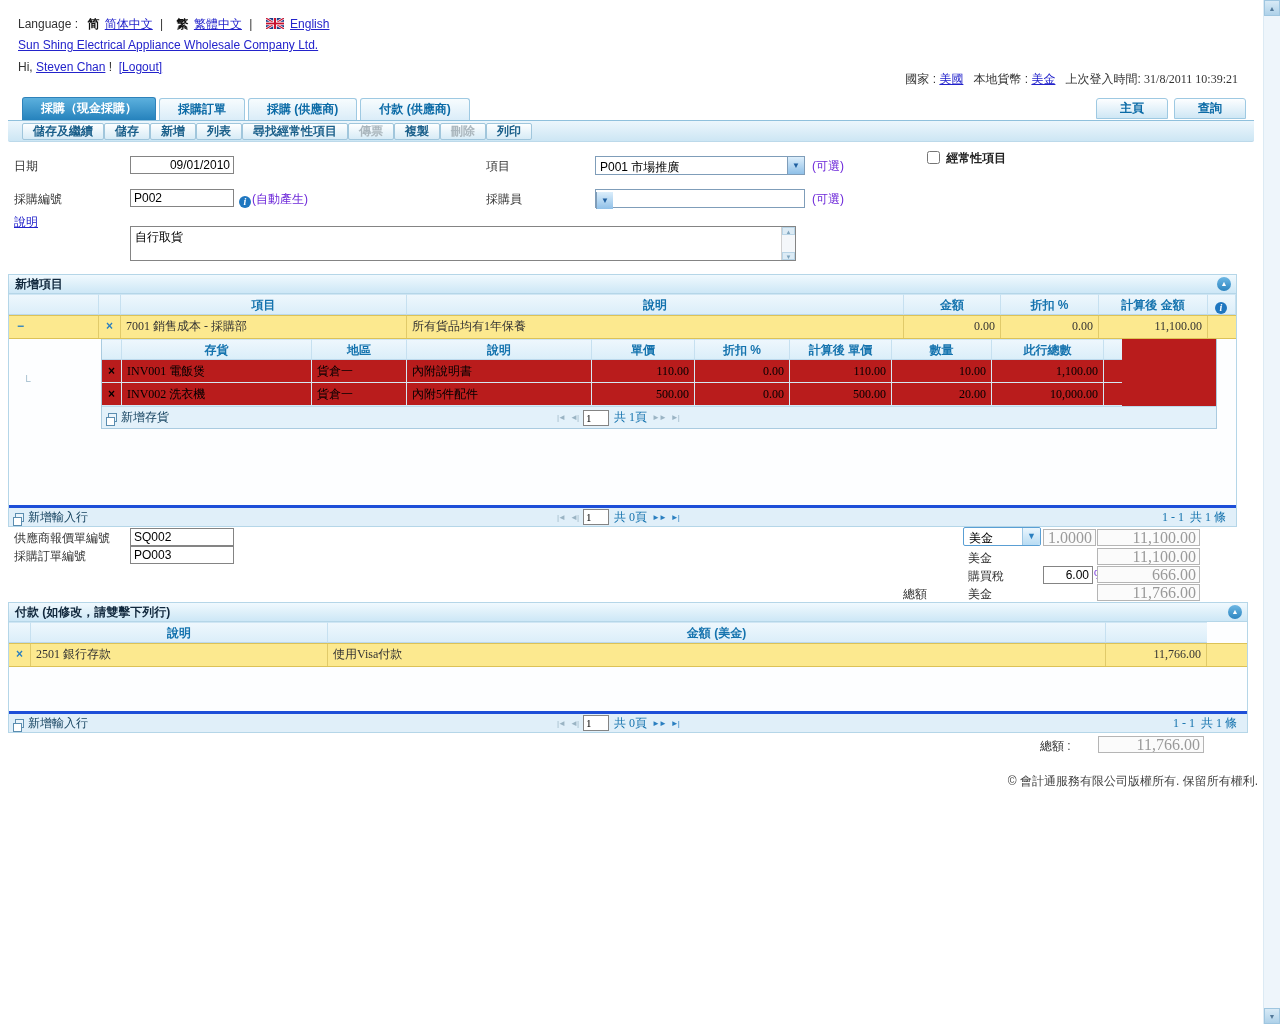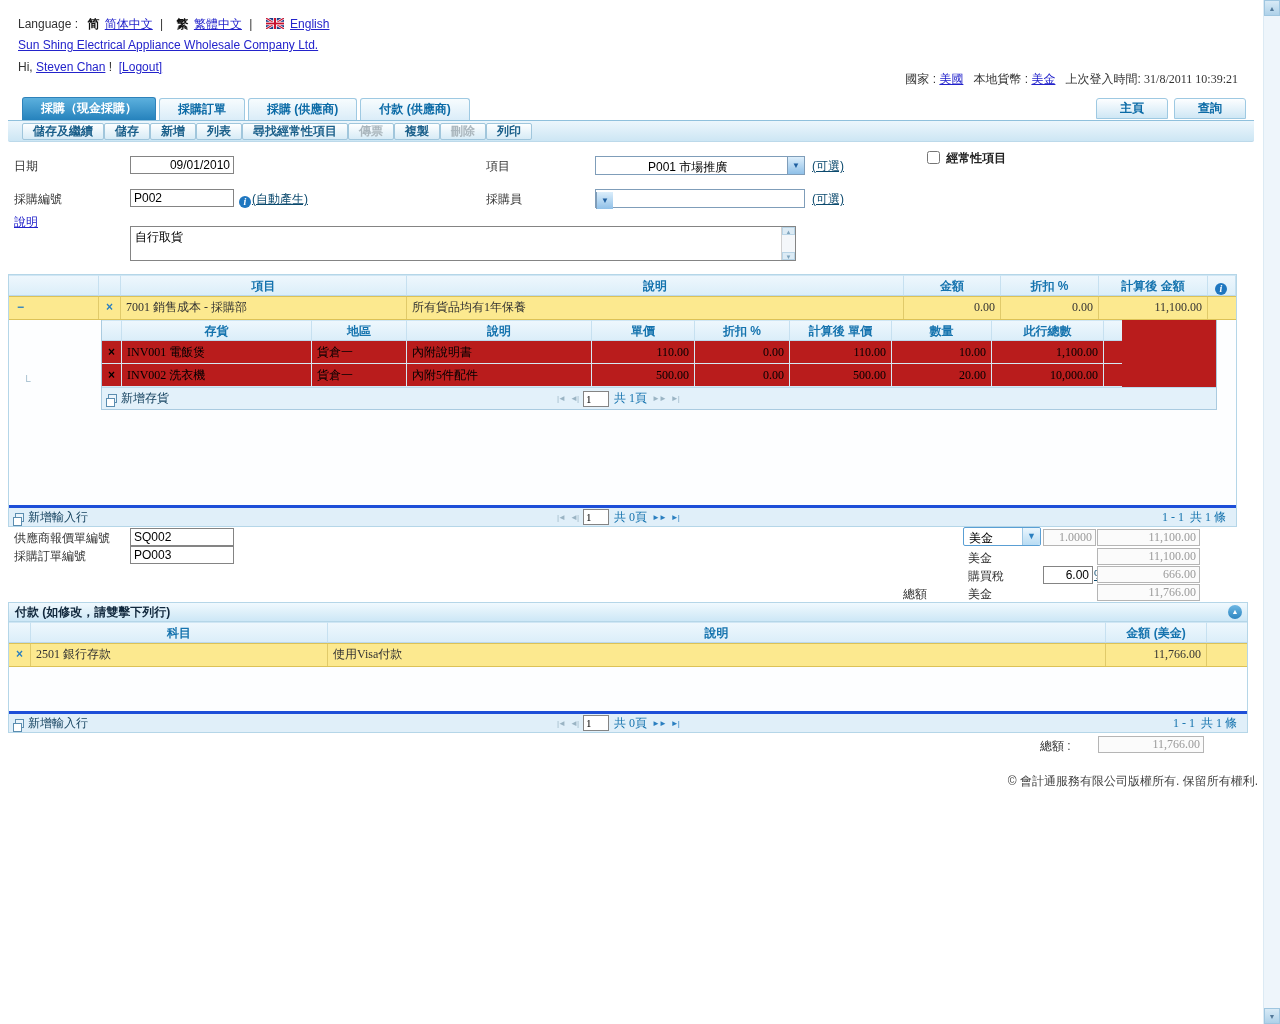--- a/index.html
+++ b/index.html
@@ -49,21 +49,21 @@
     background:linear-gradient(#feffff,#d7ebf6); border:1px solid #a0c6dc; border-radius:2px; cursor:pointer; white-space:nowrap;
   }
   .tbtn.disabled { color:#aab6bd; cursor:default; }
 
   
   .lbl { color:#333; }
   .inp {
     height:18px; border:1px solid #848484; background:#fff; font-size:12px; padding:0 3px;
     font-family:"Liberation Sans",sans-serif; color:#000;
   }
-  .hint { color:#0c4a6e;text-decoration:underline; }
+  .hint { color:#6d28d9; }
   .info-ic {
     display:inline-block; width:12px; height:12px; border-radius:50%; background:#1f77c0; color:#fff;
     font-family:"Liberation Serif",serif; font-weight:bold; font-style:italic; font-size:10px;
     text-align:center; line-height:12px; vertical-align:-2px; margin-right:1px;
   }
   .ddl { height:19px; border:1px solid #7f9db9; background:#fff; display:flex; cursor:pointer; }
   .ddl-val { flex:1; padding:2px 4px 0 4px; white-space:nowrap; overflow:hidden; color:#000; }
   .ddl-btn {
     width:17px; background:linear-gradient(#dceefb,#8fc0e8); border-left:1px solid #7f9db9;
     color:#1f5fa0; font-size:8px; text-align:center; line-height:17px;
@@ -117,21 +117,21 @@
   .pager { display:flex; align-items:center; gap:5px; }
   .pg { font-size:8px; color:#9ab4c4; cursor:pointer; letter-spacing:-1px; }
   .pg.en { color:#2a7fc0; }
   .pg-input { width:26px; height:16px; border:1px solid #848484; font-size:11px; padding:0 2px; font-family:"Liberation Serif",serif; }
   .pg-total { color:#1573ae; white-space:nowrap; }
   .count { position:absolute; right:10px; color:#1573ae; white-space:nowrap; }
 
   
   .dis-inp {
     height:17px; border:1px solid #b5b5b5; background:#fbfbfb; color:#9a9a9a; text-align:right;
-    padding:0 3px; font-family:"Liberation Serif",serif; font-size:12px;
+    padding:0 3px; font-family:"Liberation Serif",serif; font-size:16px;
   }
   .sel-cur { height:19px; width:78px; border:1px solid #5a9fd4; border-radius:2px; background:#fff; display:flex; cursor:pointer; }
   .sel-cur .v { flex:1; padding:2px 0 0 5px; color:#000; }
   .sel-cur .b { width:18px; background:linear-gradient(#eaf5fd,#b8dcf3); color:#2a7fc0; font-size:9px; text-align:center; line-height:17px; border-left:1px solid #9cc6e4; border-radius:0 2px 2px 0; }
 
   .footer { top:773px; right:22px; color:#444; }
 
   
   .vscroll { top:0; right:0; width:17px; height:1024px; background:#eef5fb; border-left:1px solid #dceaf4; }
   .vs-btn { position:absolute; left:0; width:16px; height:16px; background:linear-gradient(#d8eaf6,#aed1e9); border:1px solid #9fc6e0; color:#53799a; font-size:7px; text-align:center; line-height:15px; }
@@ -199,21 +199,21 @@
   <button class="tbtn disabled">傳票</button>
   <button class="tbtn">複製</button>
   <button class="tbtn disabled">刪除</button>
   <button class="tbtn">列印</button>
 </div>
 
 <span class="abs lbl" style="top:158px;left:14px;">日期</span>
 <input class="abs inp" style="top: 156px; left: 130px; width: 104px; text-align: right;" value="09/01/2010">
 
 <span class="abs lbl" style="top:158px;left:486px;">項目</span>
-<div class="abs ddl" style="top:156px;left:595px;width:210px;padding-left:48px;">
+<div class="abs ddl" style="top:156px;left:595px;width:210px;">
   <span class="ddl-val">P001 市場推廣</span>
   <span class="ddl-btn"><span>▼</span></span>
 </div>
 <span class="abs hint" style="top:158px;left:812px;">(可選)</span>
 
 <div class="abs checkrow">
   <input type="checkbox" style="">
   <span>經常性項目</span>
 </div>
 
@@ -233,20 +233,24 @@
 <a class="abs lnk" style="top:214px;left:14px;">說明</a>
 <div class="abs ta">
   <div class="ta-text">自行取貨</div>
   <div class="ta-scroll">
     <div class="ta-btn">▲</div>
     <div class="ta-btn">▼</div>
   </div>
 </div>
 
 <div class="abs panel" style="top:274px;left:8px;width:1229px;height:253px;">
+  <div class="panel-hd">
+    <span>新增項目</span>
+    <span class="collapse-btn">▲</span>
+  </div>
 
   <div class="grid g-main">
     <div class="th"></div>
     <div class="th"></div>
     <div class="th">項目</div>
     <div class="th">說明</div>
     <div class="th">金額</div>
     <div class="th">折扣 %</div>
     <div class="th">計算後 金額</div>
     <div class="th"><span class="info-ic">i</span></div>
@@ -359,21 +363,20 @@
 <input class="abs dis-inp" style="top: 584px; left: 1097px; width: 103px;" value="11,766.00">
 
 <div class="abs panel" style="top:602px;left:8px;width:1240px;height:131px;">
   <div class="panel-hd">
     <span>付款 (如修改，請雙擊下列行)</span>
     <span class="collapse-btn">▲</span>
   </div>
 
   <div class="grid g-pay">
     <div class="th"></div>
-    <div class="th">科目</div>
     <div class="th">說明</div>
     <div class="th">金額 (美金)</div>
     <div class="th" style="border-right:none;"></div>
   </div>
 
   <div class="grid g-pay row-y">
     <div class="cell blue-x">×</div>
     <div class="cell num">2501 銀行存款</div>
     <div class="cell num">使用Visa付款</div>
     <div class="cell rt num">11,766.00</div>

